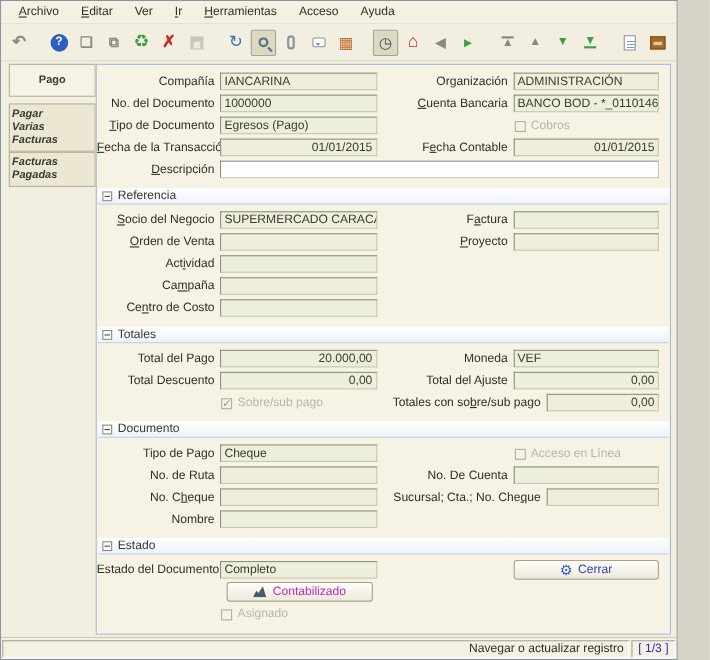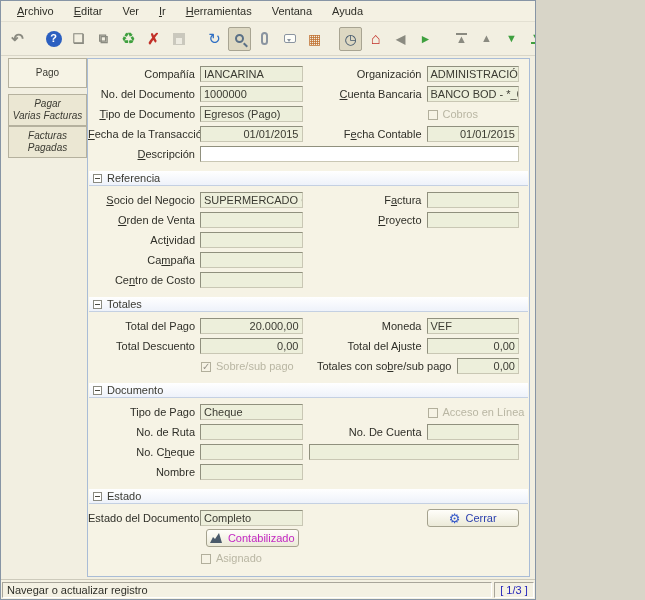--- a/index.html
+++ b/index.html
@@ -1,17 +1,17 @@
 <!DOCTYPE html>
 <html><head>
 <meta charset="utf-8">
 <style>
   html,body{margin:0;padding:0;background:#d8d5c8;}
   *{box-sizing:border-box;}
-  .window{width:536px;height:600px;border:1px solid #8795a5;background:#f2efe1;
+  .window{width:616px;height:600px;border:1px solid #8795a5;background:#f2efe1;
     font-family:"Liberation Sans",sans-serif;font-size:11px;color:#2f2f28;
     display:flex;flex-direction:column;overflow:hidden;}
   u{text-decoration:underline;}
 
   
   .menubar{height:21px;display:flex;align-items:center;padding:0 6px;background:#f4f1e3;
     border-bottom:1px solid #e3e0d2;flex:none;}
   .menu-item{padding:3px 10px;cursor:default;}
 
   
@@ -50,21 +50,21 @@
   .printicon::before{content:"";position:absolute;left:3px;top:-5px;width:8px;height:5px;background:#f2f2ee;border:1px solid #8a929a;}
   .printicon.up::after{content:"↑";position:absolute;right:-2px;top:-9px;font-size:8px;color:#44586c;}
   .arrbar-t{border-top:2px solid #8a8a80;line-height:.8;}
   .arrbar-b{border-bottom:2px solid #3fa03f;line-height:.8;}
   .recycle{font-size:16px;}
 
   
   .main{flex:1;display:flex;padding:2px 5px 2px 0;min-height:0;background:#f2efe1;}
   .sidebar{width:86px;flex:none;padding-top:0;font-size:10px;}
   .vtab{margin-left:7px;border:1px solid #b5b19e;background:#ebe7d3;padding:3px 2px;
-    text-align:center;font-style:italic;color:#3a3a32;line-height:1.2;cursor:default;}
+    text-align:left;font-style:italic;color:#3a3a32;line-height:1.2;cursor:default;font-weight:bold;}
   .vtab.active{background:#f6f3e5;font-style:normal;border-bottom-color:#b5b19e;
     height:30px;display:flex;align-items:center;justify-content:center;margin-bottom:6px;}
   .content{flex:1;border:1px solid #a9bcd6;background:#f6f3e5;padding:5px 0 0 0;min-width:0;
     display:flex;flex-direction:column;}
 
   
   .frow{display:flex;align-items:center;height:20px;flex:none;}
   .half{width:50%;display:flex;align-items:center;min-width:0;}
   .lab{flex:0 0 112px;text-align:right;padding-right:5px;white-space:nowrap;overflow:hidden;}
   .half.r .lab{flex:0 0 118px;}
@@ -95,35 +95,35 @@
     justify-content:center;gap:5px;cursor:default;}
   .btn.cerrar{color:#2b3fae;}
   .btn.contab{color:#c327c3;}
   .gear{color:#3558c8;font-size:13px;line-height:1;}
 
   
   .statusbar{height:20px;flex:none;background:#f4f1e3;border-top:1px solid #cdcabb;
     display:flex;align-items:center;padding:1px;}
   .scell{border:1px solid;border-color:#a8a59a #ffffff #ffffff #a8a59a;height:16px;
     line-height:15px;padding:0 4px;white-space:nowrap;overflow:hidden;}
-  .scell.msg{flex:1;}
+  .scell.msg{flex:1;text-align:right;}
   .scell.rec{width:40px;margin-left:2px;color:#2626bb;text-align:center;}
 </style>
 </head>
 <body>
 
 <div class="window">
 
   <div class="menubar">
     <span class="menu-item"><u>A</u>rchivo</span>
     <span class="menu-item"><u>E</u>ditar</span>
     <span class="menu-item">Ver</span>
     <span class="menu-item"><u>I</u>r</span>
     <span class="menu-item"><u>H</u>erramientas</span>
-    <span class="menu-item">Ventana</span>
+    <span class="menu-item">Acceso</span>
     <span class="menu-item">Ayuda</span>
   </div>
 
   <div class="toolbar">
     <span class="tbtn">
         <span class="ic-gray">↶</span>
       </span>
     <span class="tgap"></span>
     <span class="tbtn">
         <span class="circle help">?</span>
@@ -378,20 +378,21 @@
           <span class="lab">No. De Cuenta</span>
           <span class="fld"></span>
         </div>
       </div>
       <div class="frow">
         <div class="half">
           <span class="lab">No. C<u>h</u>eque</span>
           <span class="fld"></span>
         </div>
         <div class="half r">
+          <span class="lab" style="flex:0 0 148px">Sucursal; Cta.; No. Che<u>q</u>ue</span>
           <span class="fld"></span>
         </div>
       </div>
       <div class="frow">
         <div class="half">
           <span class="lab">Nombre</span>
           <span class="fld"></span>
         </div>
         <div class="half r"></div>
       </div>

